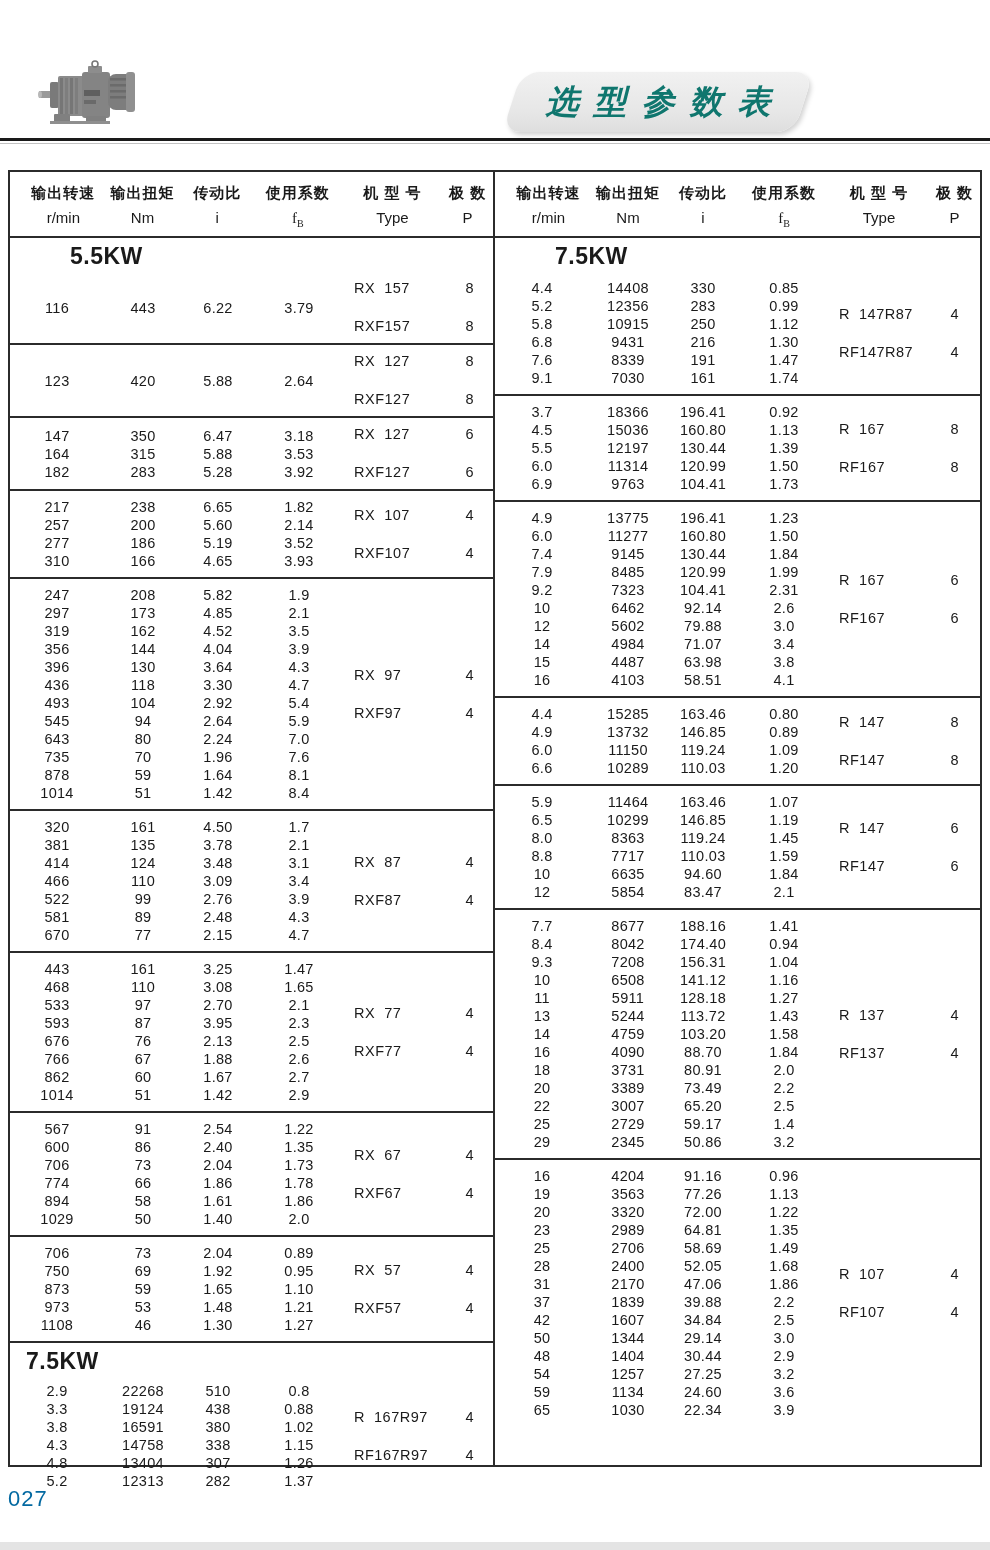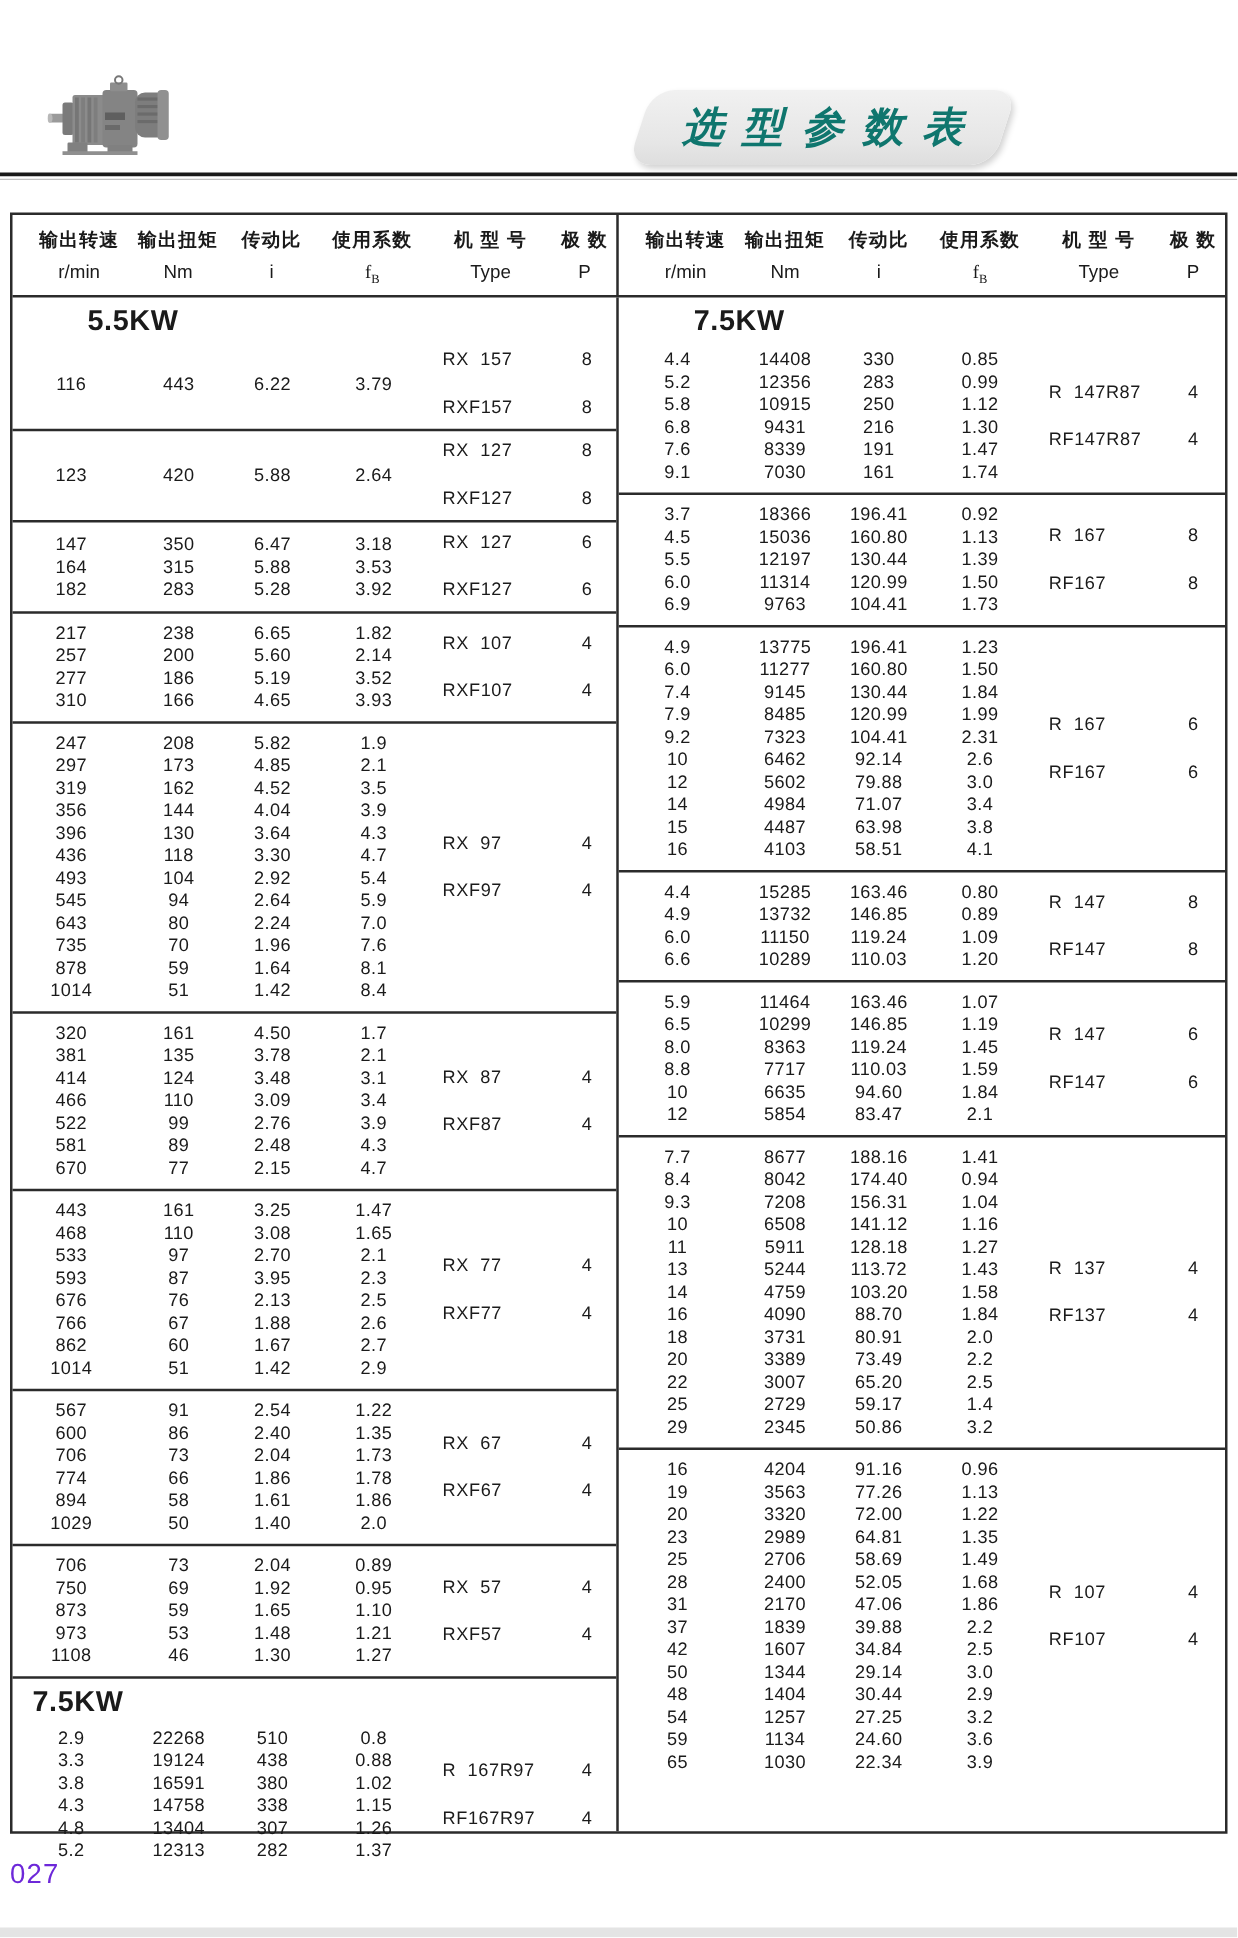--- a/index.html
+++ b/index.html
@@ -20,21 +20,21 @@
   }
   .banner-text {
     position:absolute; left:512px; top:72px; width:292px; height:60px;
     display:flex; align-items:center; justify-content:center;
     font-size:33px; font-weight:bold; font-style:italic;
     letter-spacing:15px; text-indent:15px; color:#0f766e; white-space:nowrap;
   }
   .header-rule  { position:absolute; left:0; top:138px; width:990px; height:3px; background:#1a1a1a; }
   .header-rule2 { position:absolute; left:0; top:143px; width:990px; height:1px; background:#c2c2c2; }
   .bottom-strip { position:absolute; left:0; top:1542px; width:990px; height:8px; background:#e4e4e4; }
-  .page-number  { position:absolute; left:8px; top:1486px; font-size:22px; letter-spacing:1px; color:#6d28d9; }
+  .page-number  { position:absolute; left:8px; top:1486px; font-size:22px; letter-spacing:1px; color:#0369a1; }
 
   
   .sel-table {
     position:absolute; left:8px; top:170px; width:974px; height:1297px;
     border:2px solid #2b2b2b; display:flex; flex-direction:column;
   }
   .thead { display:flex; height:66px; border-bottom:2px solid #2b2b2b; flex:none; }
   .tbody { display:flex; flex:1; min-height:0; }
   .half  { width:485px; flex:none; }
   .half.left { border-right:2px solid #2b2b2b; }

